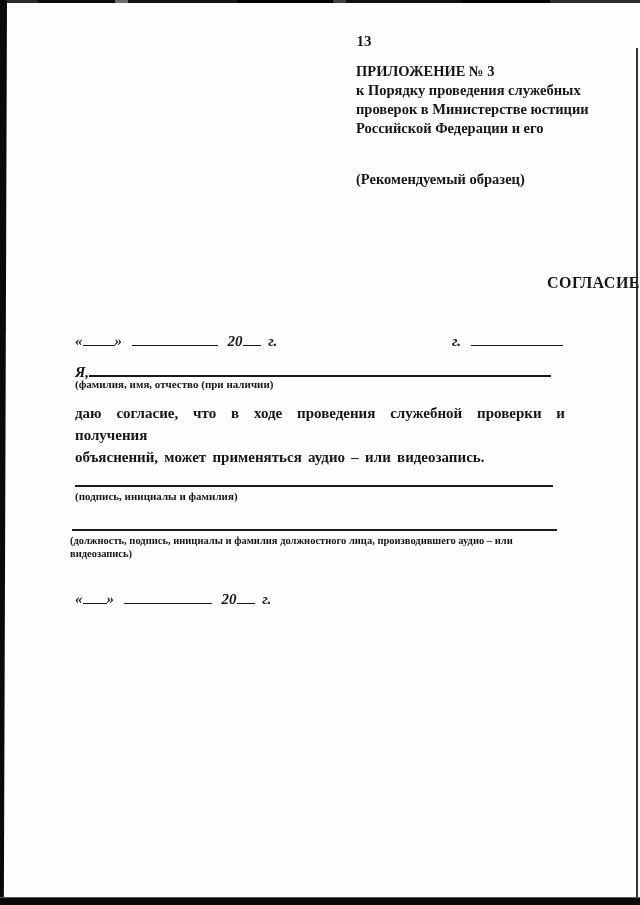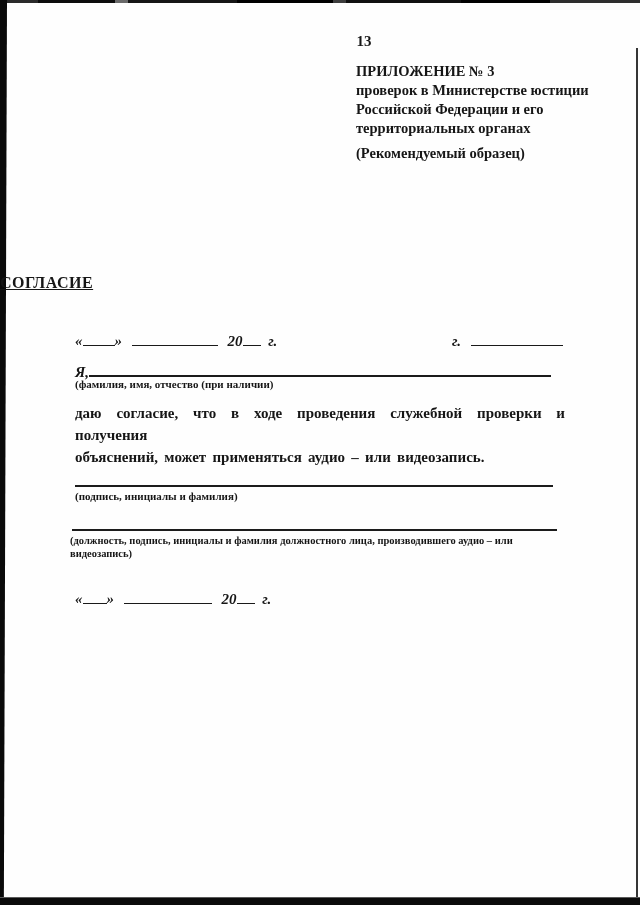--- a/index.html
+++ b/index.html
@@ -13,23 +13,23 @@
     background:linear-gradient(90deg,#2b2b2b 0 6%,#0c0c0c 6% 18%,#6a6a6a 18% 20%,#161616 20% 37%,#000 37% 52%,#3d3d3d 52% 54%,#101010 54% 72%,#000 72% 86%,#2e2e2e 86% 100%);}
   .scan-left{position:absolute;top:0;left:0;width:7px;height:905px;background:#0a0a0a;
     clip-path:polygon(0 0,100% 0,55% 100%,0 100%);}
   .scan-bottom{position:absolute;bottom:0;left:0;width:100%;height:8px;
     background:linear-gradient(180deg,#5a5a5a 0 16%,#0b0b0b 16% 100%);}
   .scan-right{position:absolute;top:48px;bottom:8px;right:2px;width:2px;background:#1f1f1f;opacity:.9;}
 
   .page-number{position:absolute;top:33px;left:0;width:100%;text-align:center;font-size:15px;padding-left:44px;}
   .header-block{position:absolute;top:62px;left:356px;width:260px;text-align:left;
     font-size:14.5px;line-height:19px;}
-  .header-note{margin-top:6px;}
-  .doc-title{position:absolute;top:274px;left:0;width:100%;text-align:left;
-    font-size:16px;letter-spacing:.5px;text-decoration:underline;}
+  .header-note{margin-top:32px;}
+  .doc-title{position:absolute;top:274px;left:0;width:100%;text-align:right;
+    font-size:16px;letter-spacing:.5px;}
 
   .row{position:absolute;font-size:15px;white-space:nowrap;font-style:italic;}
   .blank{display:inline-block;border-bottom:1.5px solid #1a1a1a;height:1em;vertical-align:baseline;}
 
   .caption{position:absolute;text-align:left;font-size:11px;line-height:13px;}
   .body-par{position:absolute;top:402px;left:75px;width:490px;font-size:15px;line-height:22px;word-spacing:2.5px;}
   .body-line1{text-align:justify;text-align-last:justify;}
   .rule{position:absolute;height:2px;background:#1c1c1c;}
 </style>
 </head>
@@ -39,23 +39,23 @@
 
   <div class="scan-top"></div>
   <div class="scan-left"></div>
   <div class="scan-bottom"></div>
   <div class="scan-right"></div>
 
   <div class="page-number">13</div>
 
   <div class="header-block">
     <div>ПРИЛОЖЕНИЕ № 3</div>
+    <div>к Порядку проведения служебных</div>
     <div>проверок в Министерстве юстиции</div>
     <div>Российской Федерации и его</div>
-    <div>территориальных органах</div>
     <div class="header-note">(Рекомендуемый образец)</div>
   </div>
 
   <div class="doc-title">СОГЛАСИЕ</div>
 
   <div class="row" style="top:330px;left:75px;">
     <span>«</span><span class="blank" style="width:32px;"></span><span>»</span>
     <span class="blank" style="width:86px;margin-left:6px;"></span>
     <span style="margin-left:6px;">20</span><span class="blank" style="width:18px;"></span>
     <span style="margin-left:4px;">г.</span>

